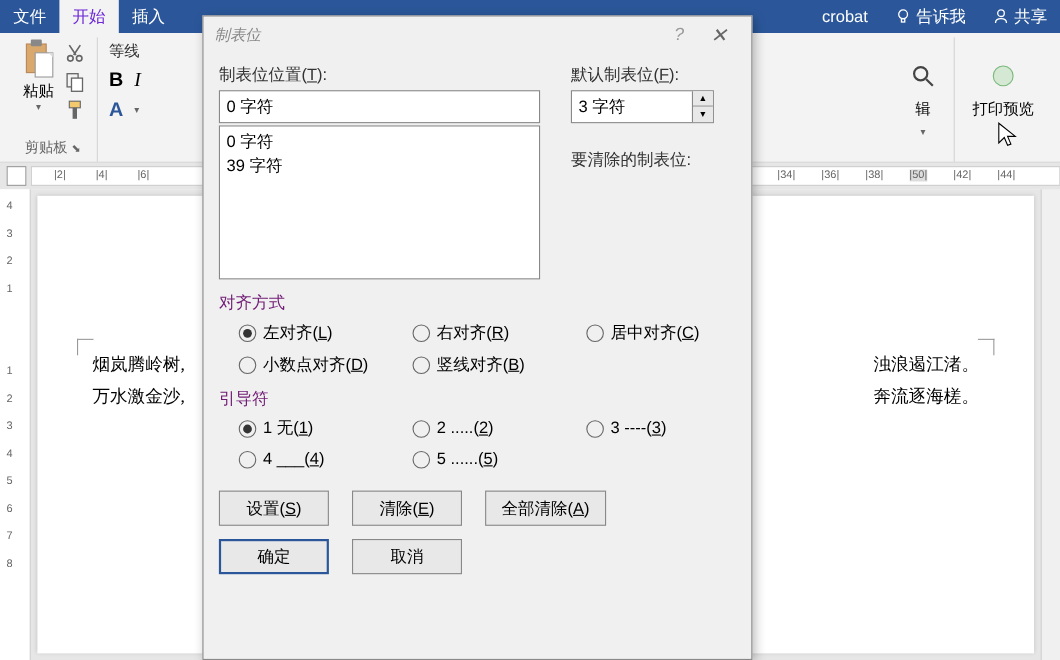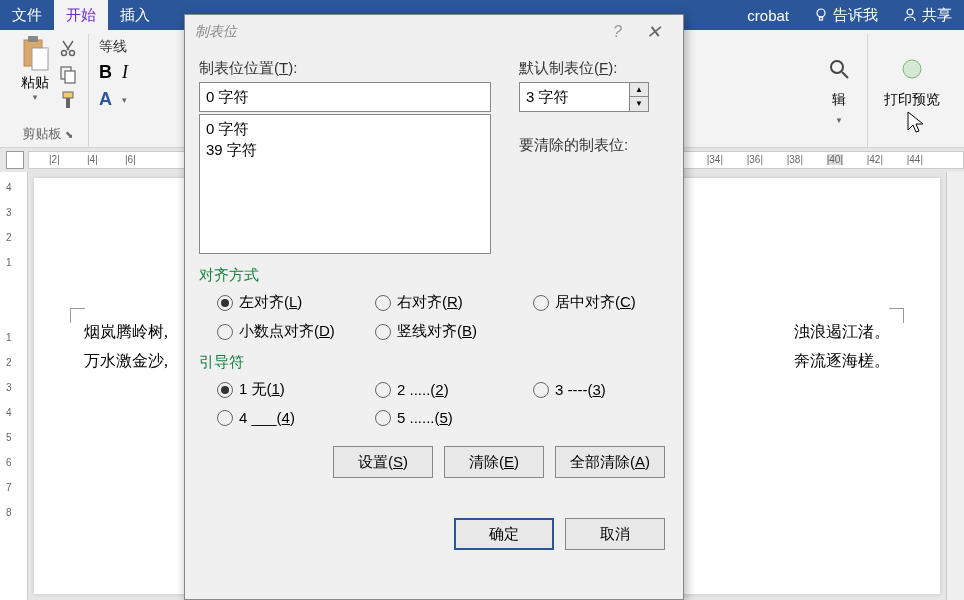--- a/index.html
+++ b/index.html
@@ -60,26 +60,26 @@
 .dialog-label { font-size: 15px; color: #333; margin-bottom: 4px; display: block; }
 .dialog-input { width: 100%; height: 30px; border: 1px solid #888; background: #fff; padding: 0 6px; font-size: 15px; }
 .dialog-spinner { width: 130px; height: 30px; border: 1px solid #888; background: #fff; display: flex; align-items: center; }
 .dialog-spinner-val { flex: 1; padding: 0 6px; font-size: 15px; }
 .dialog-spinner-btns { display: flex; flex-direction: column; border-left: 1px solid #888; }
 .dialog-spinner-btns div { width: 18px; height: 14px; border: 0; background: #e8e8e8; text-align: center; font-size: 8px; line-height: 14px; cursor: pointer; }
 .dialog-spinner-btns div:first-child { border-bottom: 1px solid #888; }
 .dialog-listbox { width: 100%; height: 140px; border: 1px solid #888; background: #fff; padding: 4px 6px; font-size: 15px; margin-top: 2px; overflow-y: auto; position: relative; }
 .dialog-listbox-item { padding: 1px 0; cursor: pointer; }
 .clear-label { margin-top: 24px; }
-.section-title { font-size: 15px; color: #15803d; margin: 12px 0 8px 0; }
+.section-title { font-size: 15px; color: #701a75; margin: 12px 0 8px 0; }
 .radio-row { display: flex; gap: 28px; margin-bottom: 10px; padding-left: 18px; }
 .radio-item { display: flex; align-items: center; gap: 6px; cursor: pointer; font-size: 15px; min-width: 130px; }
 .radio-circle { width: 16px; height: 16px; border: 1px solid #666; border-radius: 50%; display: flex; align-items: center; justify-content: center; }
 .radio-circle.checked::after { content: ''; width: 8px; height: 8px; background: #333; border-radius: 50%; }
-.btn-row { display: flex; justify-content: flex-end; gap: 11px; margin-top: 20px; padding-right: 4px; }
+.btn-row { display: flex; gap: 21px; margin-top: 20px; padding-right: 4px; }
 .dialog-btn { min-width: 100px; height: 32px; border: 1px solid #888; background: #e8e8e8; cursor: pointer; font-size: 15px; padding: 0 14px; }
 .dialog-btn.primary { border: 2px solid #2b579a; }
 u { text-decoration: underline; }
 
 .cursor-arrow { position: absolute; top: 110px; left: 906px; z-index: 200; pointer-events: none; }
 </style>
 </head>
 <body>
 
 <div class="menubar">
@@ -175,21 +175,21 @@
 
 <div class="ruler-area">
   <div class="ruler-tab-btn"></div>
   <div class="ruler">
     <span class="ruler-mark" style="left:20px">|2|</span>
     <span class="ruler-mark" style="left:58px">|4|</span>
     <span class="ruler-mark" style="left:96px">|6|</span>
     <span class="ruler-mark" style="right:240px">|34|</span>
     <span class="ruler-mark" style="right:200px">|36|</span>
     <span class="ruler-mark" style="right:160px">|38|</span>
-    <span class="ruler-mark" style="right:120px;background:#ddd">|40|</span>
+    <span class="ruler-mark" style="right:120px;background:#ddd">|50|</span>
     <span class="ruler-mark" style="right:80px">|42|</span>
     <span class="ruler-mark" style="right:40px">|44|</span>
   </div>
 </div>
 
 <div class="doc-area">
   <div class="vruler">
     <span class="vruler-mark" style="top:10px">4</span>
     <span class="vruler-mark" style="top:35px">3</span>
     <span class="vruler-mark" style="top:60px">2</span>
@@ -298,21 +298,21 @@
           <span class="radio-circle"></span>
           <span>5 ......(<u>5</u>)</span>
         </label>
     </div>
 
     <div class="btn-row">
       <button class="dialog-btn">设置(<u>S</u>)</button>
       <button class="dialog-btn">清除(<u>E</u>)</button>
       <button class="dialog-btn">全部清除(<u>A</u>)</button>
     </div>
-    <div class="btn-row" style="margin-top:40px">
+    <div class="btn-row" style="margin-top:12px">
       <button class="dialog-btn primary">确定</button>
       <button class="dialog-btn">取消</button>
     </div>
   </div>
 </div>
 
 <svg class="cursor-arrow" width="20" height="26" viewBox="0 0 20 26">
   <path d="M2 2 L2 20 L7 15 L10 22 L13 21 L10 14 L17 14 Z" fill="#fff" stroke="#000" stroke-width="1"></path>
 </svg>
 

